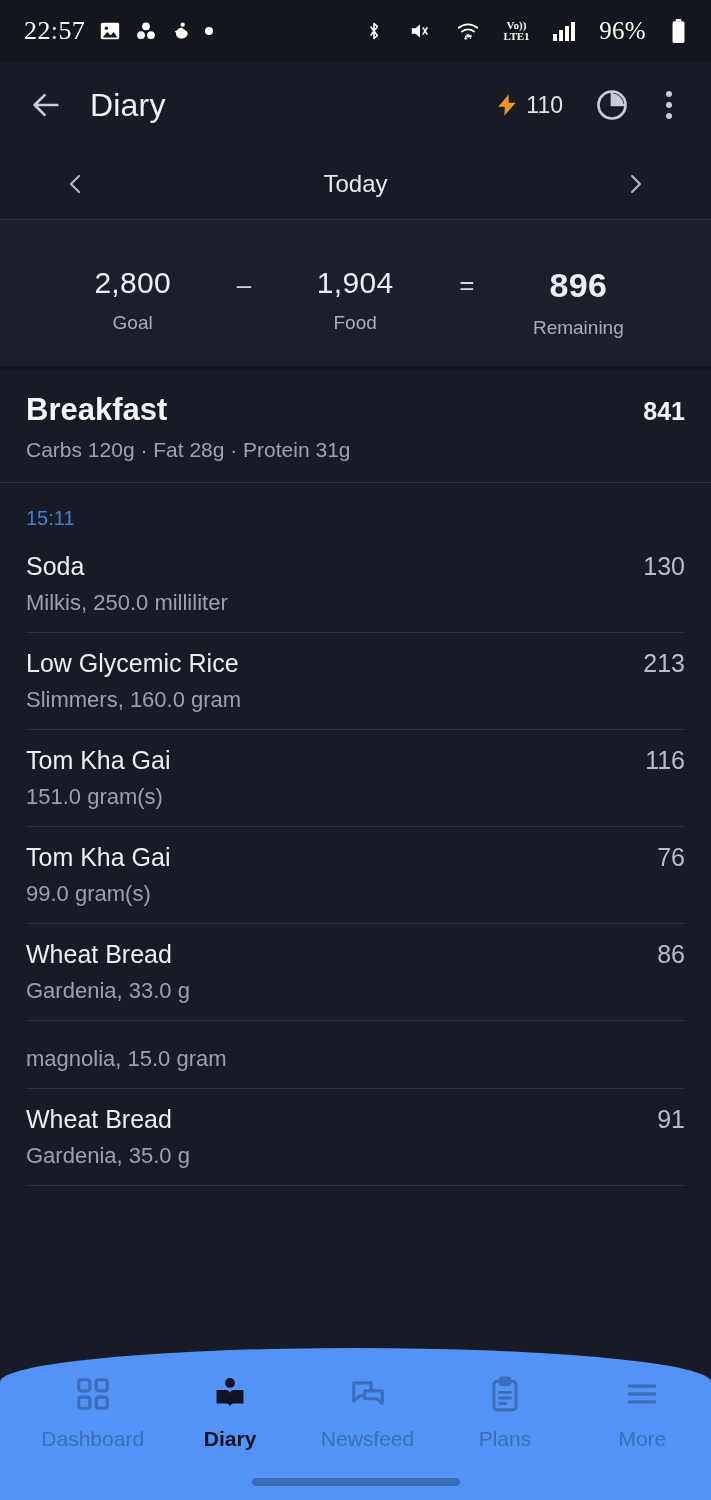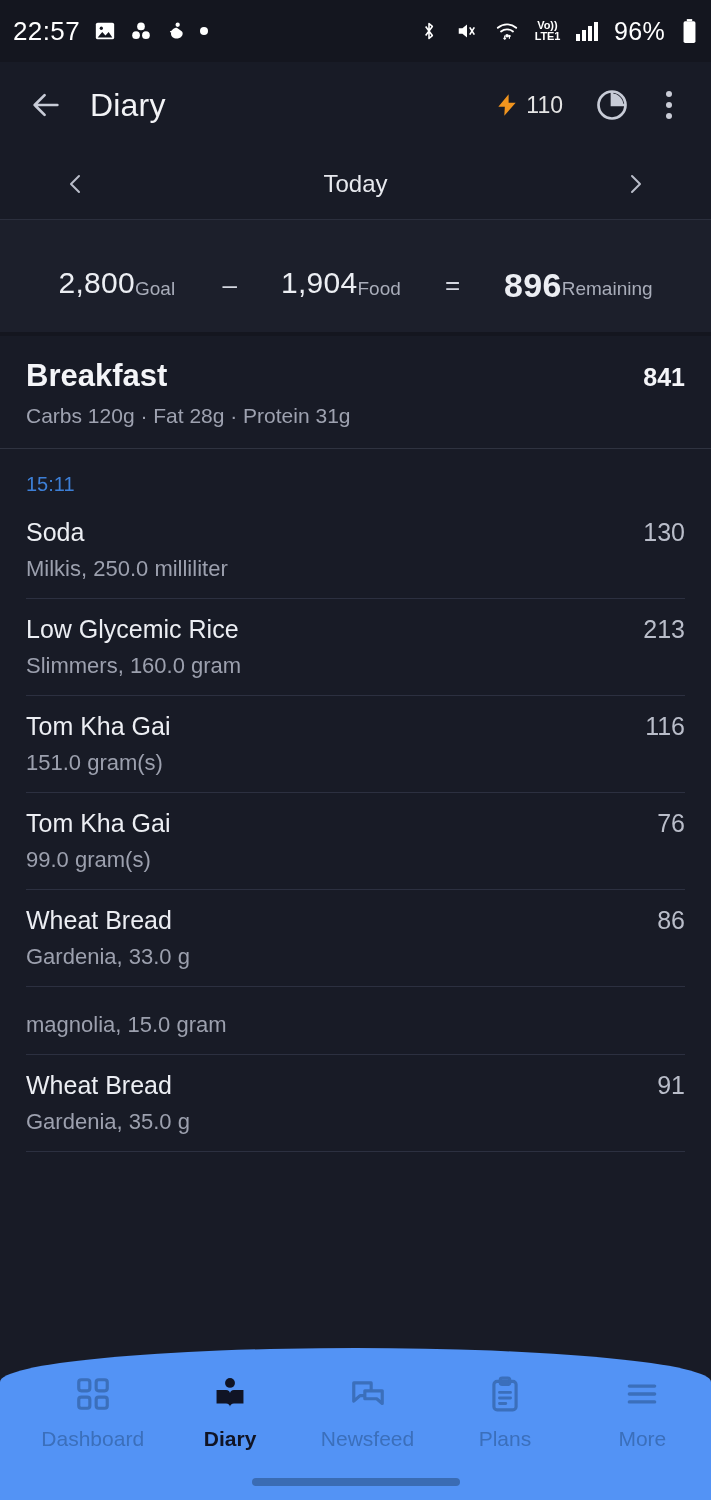--- a/index.html
+++ b/index.html
@@ -7,25 +7,25 @@
     width:711px; height:1500px;
     background:#14161f;
     font-family:"Liberation Sans", sans-serif;
     overflow:hidden;
   }
   .phone { position:relative; width:711px; height:1500px; background:#181b26; }
 
   
   .statusbar {
     height:62px; display:flex; align-items:center; justify-content:space-between;
-    padding:0 13px; background:#14161f; color:#fff;
+    padding:0 24px; background:#14161f; color:#fff;font-family:Liberation Serif, serif;
   }
   .sb-left { display:flex; align-items:center; gap:14px; }
   .sb-time { font-size:26px; letter-spacing:.4px; }
-  .sb-right { display:flex; align-items:center; gap:16px; }
+  .sb-right { display:flex; align-items:center; gap:24px; }
   .sb-pct { font-size:25px; letter-spacing:.3px; }
   .ico { display:inline-flex; align-items:center; justify-content:center; }
   .sb-dot { width:8px; height:8px; border-radius:50%; background:#fff; display:inline-block; }
   .volte { display:flex; flex-direction:column; align-items:center; line-height:1; }
   .volte span:first-child { font-size:11px; font-weight:bold; }
   .volte span:last-child { font-size:11px; font-weight:bold; letter-spacing:-.2px; }
   .bars { display:flex; align-items:flex-end; gap:2px; height:20px; }
   .bars i { display:block; width:4px; background:#fff; }
   .bars i:nth-child(1){height:7px;} .bars i:nth-child(2){height:11px;}
   .bars i:nth-child(3){height:15px;} .bars i:nth-child(4){height:19px;}
@@ -47,21 +47,21 @@
   .datenav .d-label { font-size:24px; color:#e7e9ee; }
   .chev { width:44px; height:44px; display:flex; align-items:center; justify-content:center; }
 
   
   .cal-card { background:#1c1f2b; padding:22px 0 24px 0; border-bottom:3px solid #23273400; }
   .cal-head { display:flex; align-items:center; justify-content:space-between; padding:0 44px 0 44px; }
   .cal-title { font-size:27px; color:#e9ebf0; }
   .dots-h { display:flex; gap:7px; padding:10px; }
   .dots-h i { width:9px; height:9px; border-radius:50%; background:#a7abb8; display:block; }
   .cal-row { display:flex; align-items:flex-start; justify-content:center; margin-top:24px; }
-  .cal-col { display:flex; flex-direction:row; min-width:120px; }
+  .cal-col { display:flex; flex-direction:column; align-items:center; min-width:120px; }
   .cal-num { font-size:30px; color:#eceef3; letter-spacing:.3px; }
   .cal-num.big { font-size:34px; font-weight:bold; }
   .cal-lbl { font-size:19px; color:#a9adba; margin-top:12px; }
   .cal-op { font-size:26px; color:#d4d7e0; padding:4px 44px 0 44px; }
   .cal-sep { height:4px; background:#14161f; }
 
   
   .meal { background:#181b26; }
   .meal-head { padding:22px 26px 20px 26px; }
   .meal-head-top { display:flex; align-items:baseline; justify-content:space-between; }

